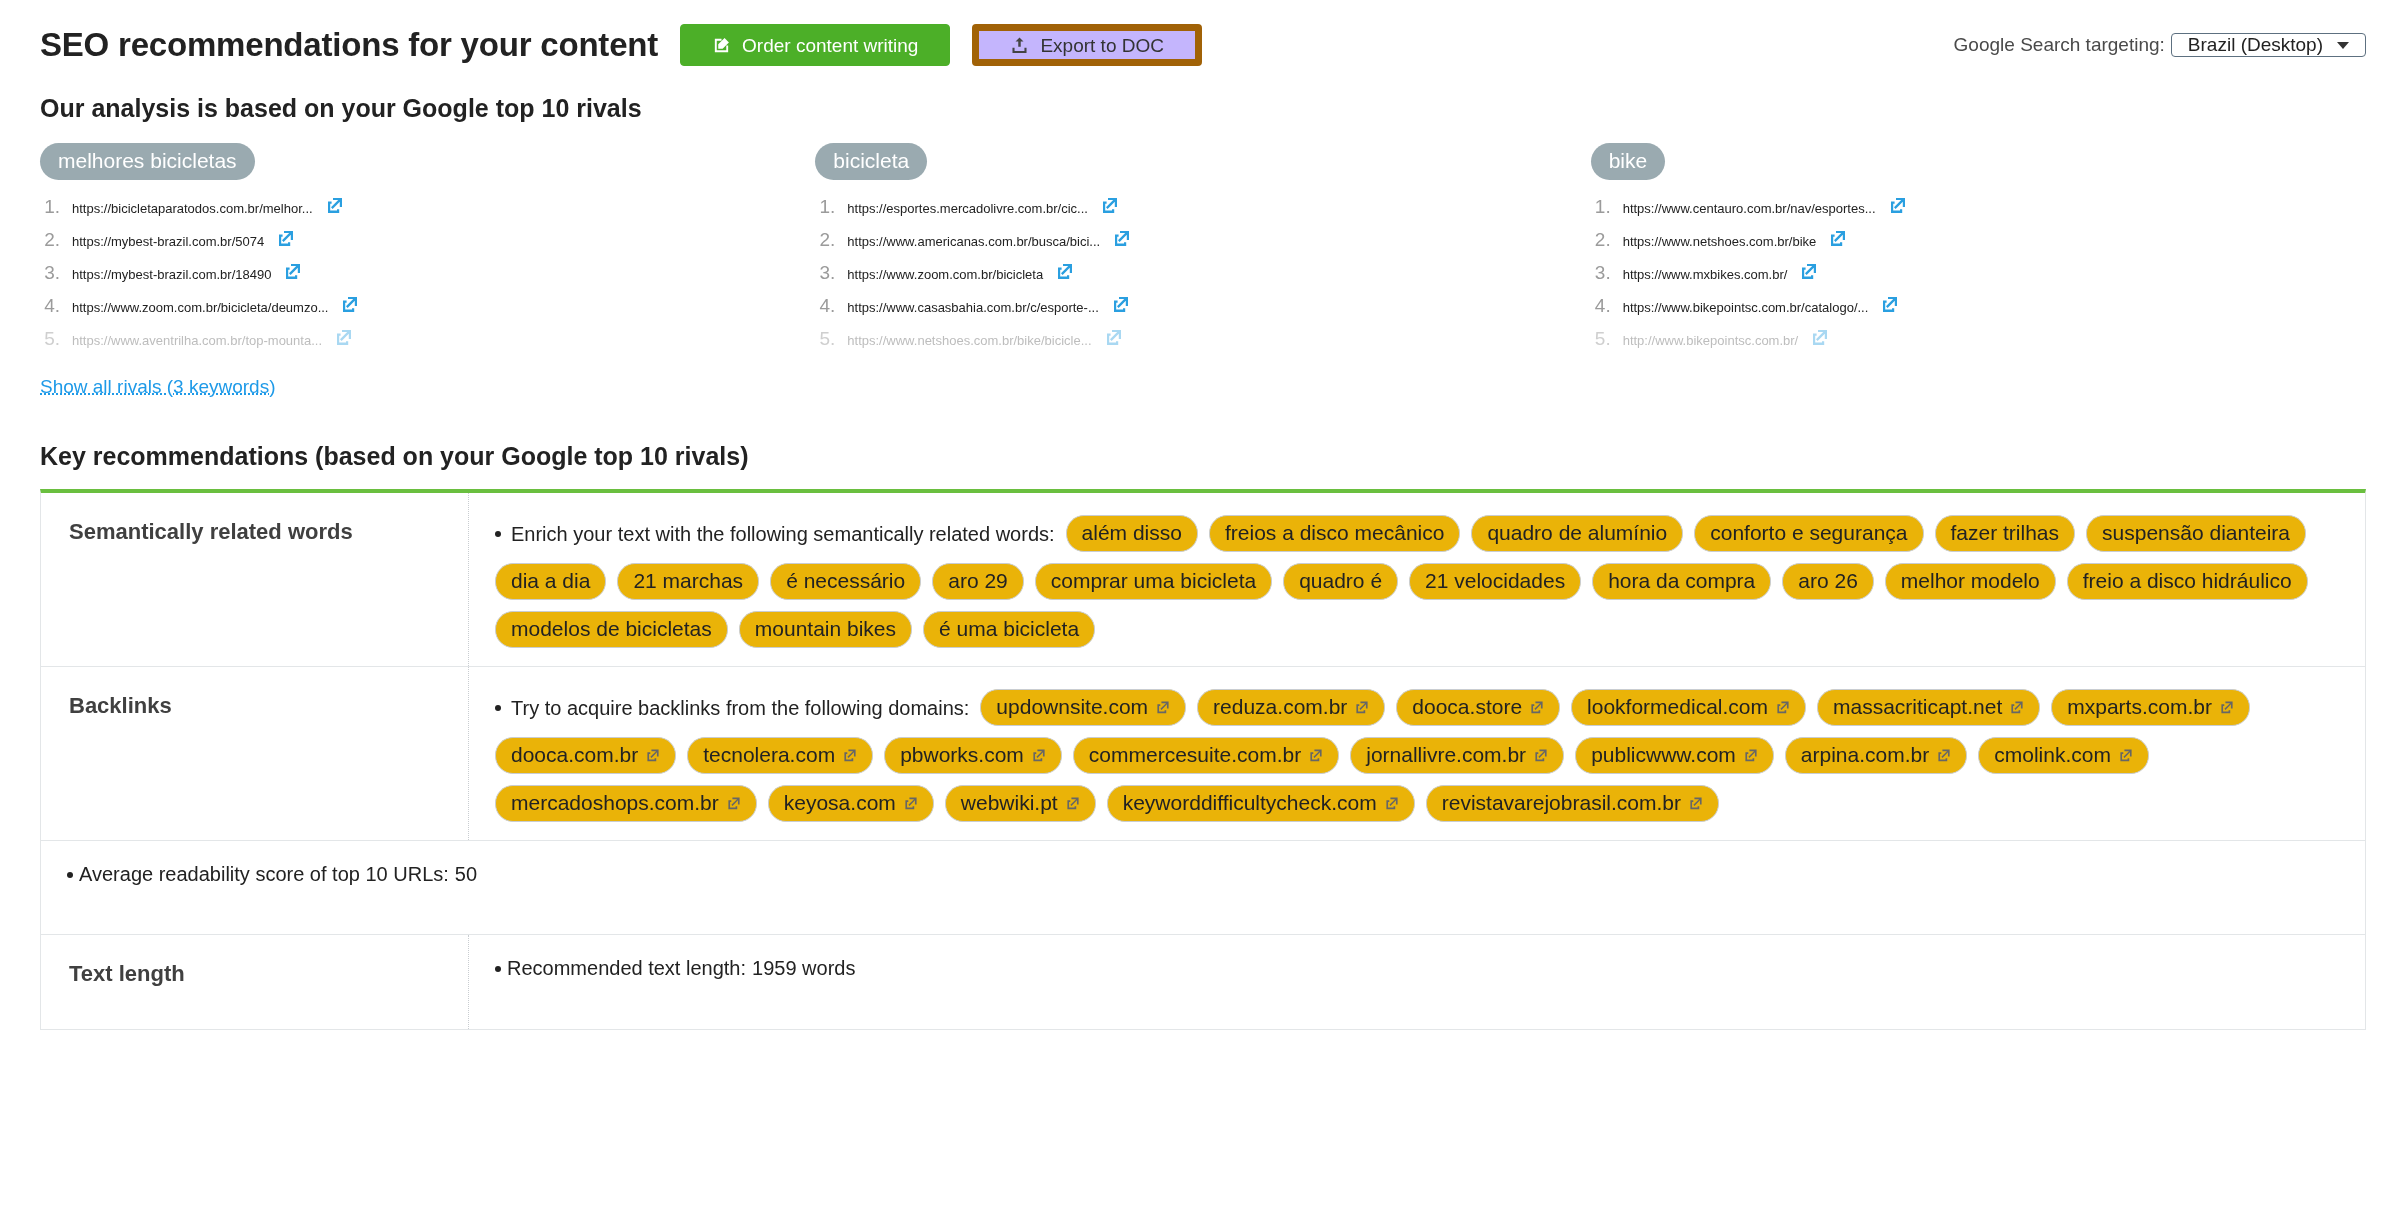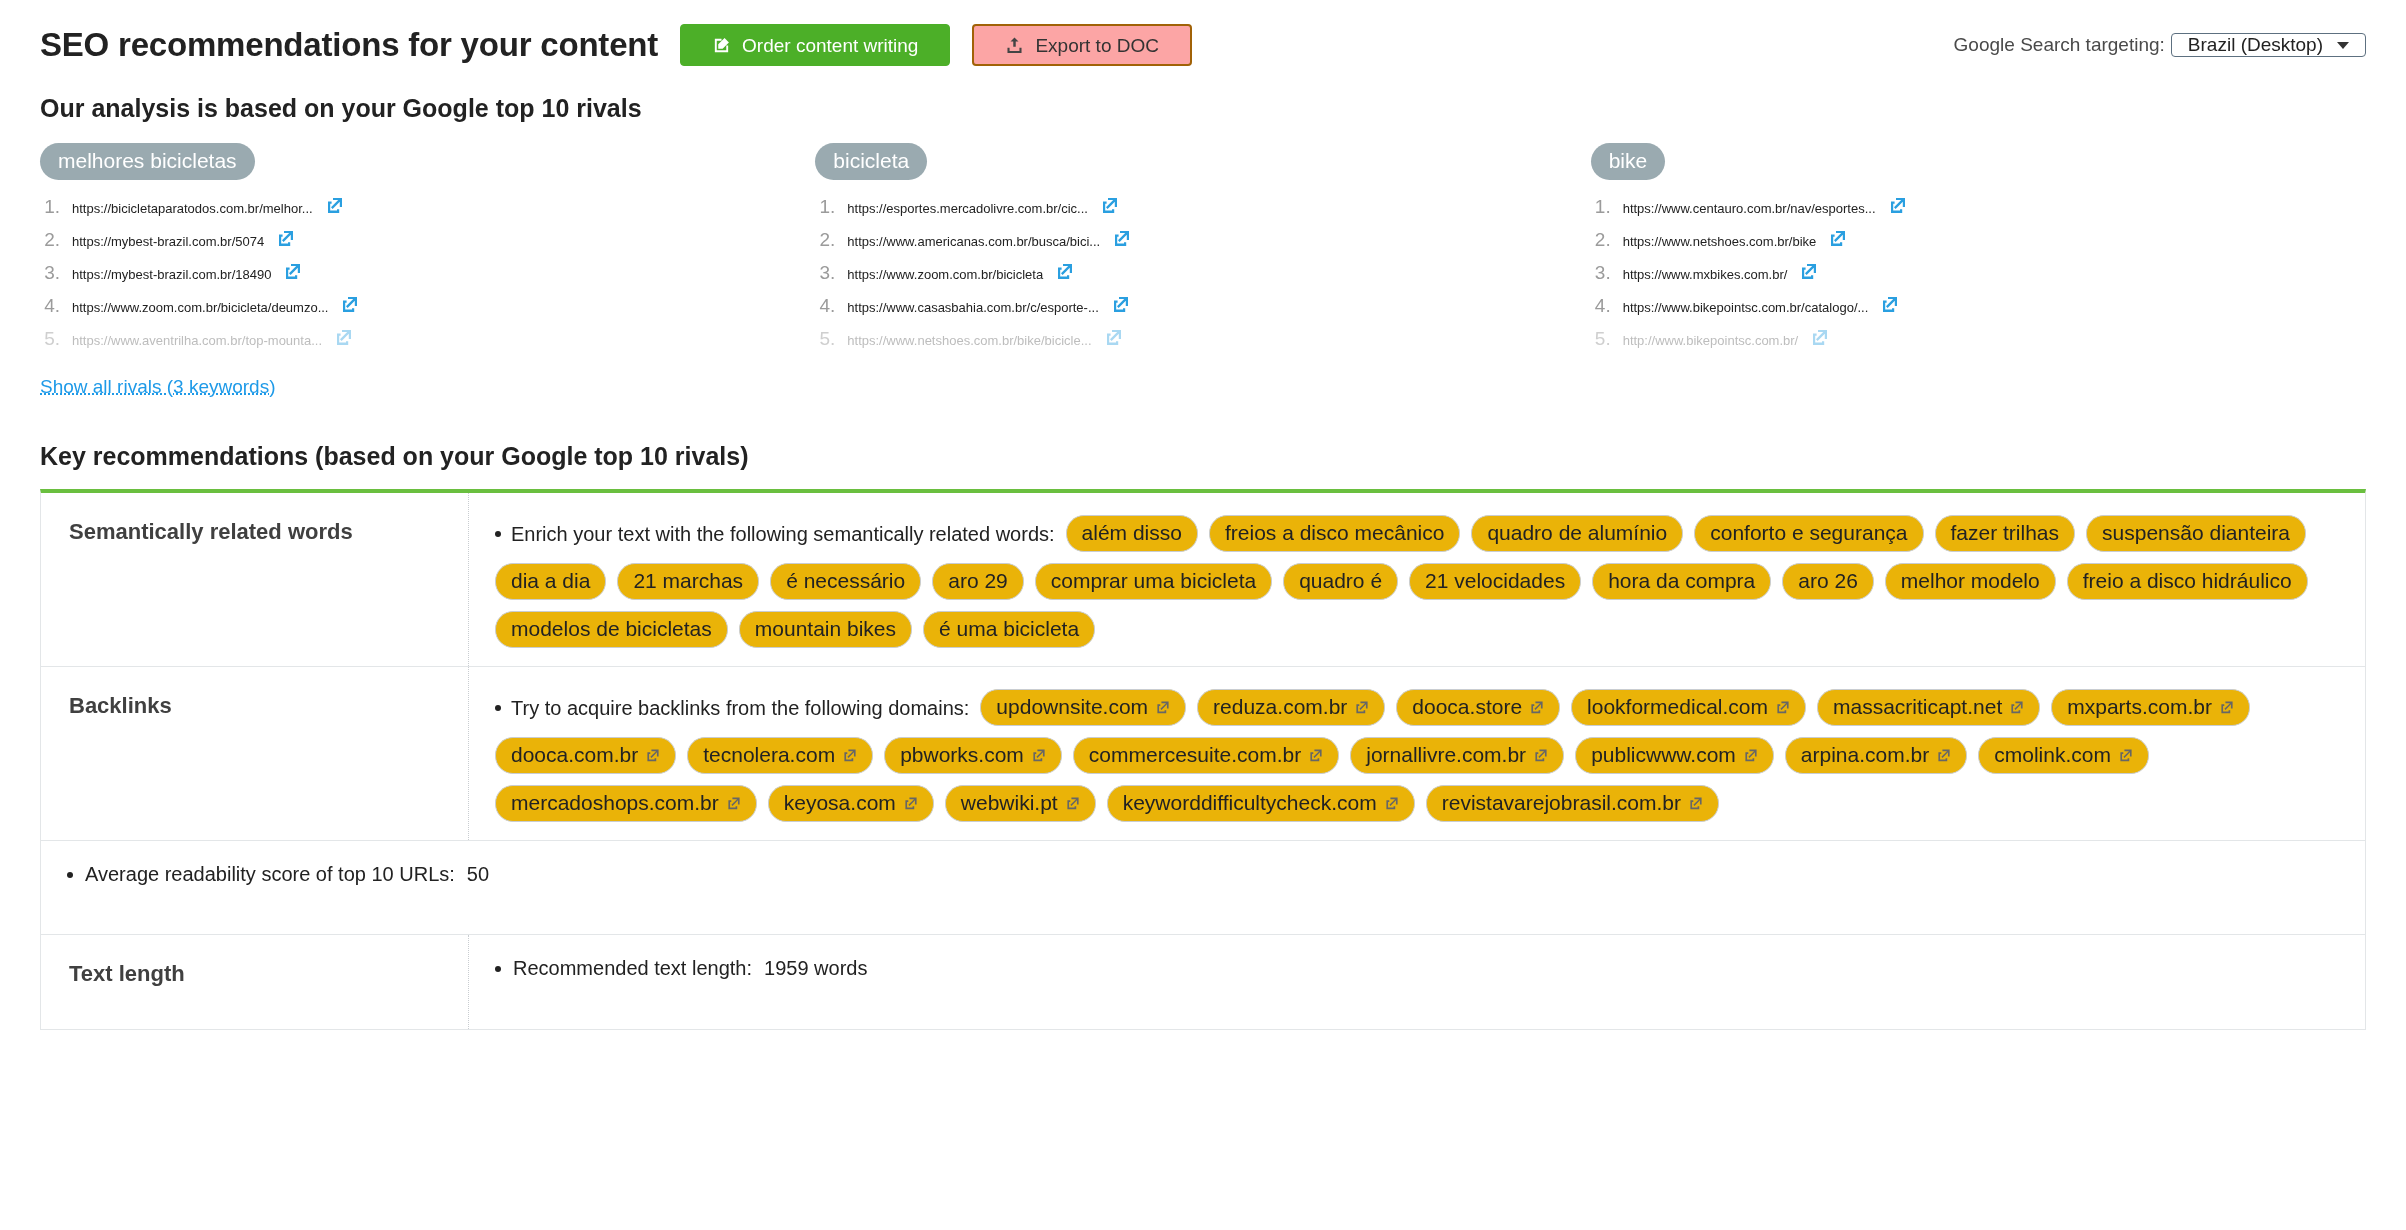--- a/index.html
+++ b/index.html
@@ -45,23 +45,23 @@
     white-space: nowrap;
     line-height: 1;
   }
   .btn-primary {
     background: #4caf28;
     color: #ffffff;
     border: 1px solid #4caf28;
     font-weight: normal;
   }
   .btn-secondary {
-    background: #fca5a5;
+    background: #c4b5fd;
     color: #333333;
-    border: 2px solid #a16207;
+    border: 7px solid #a16207;
   }
   .btn svg { display: block; }
 
   .targeting {
     margin-left: auto;
     display: flex;
     align-items: center;
     gap: 6px;
   }
   .targeting-label {
@@ -217,21 +217,21 @@
     font-size: 21px;
     color: #222222;
     line-height: 1;
     white-space: nowrap;
     cursor: default;
   }
   .tag.link-tag { cursor: pointer; }
   .plain-stat {
     display: inline-flex;
     align-items: center;
-    gap: 12px;
+    gap: 6px;
     font-size: 20px;
     color: #222222;
   }
 </style>
 </head>
 <body>
 
 <div class="page">
 
   

